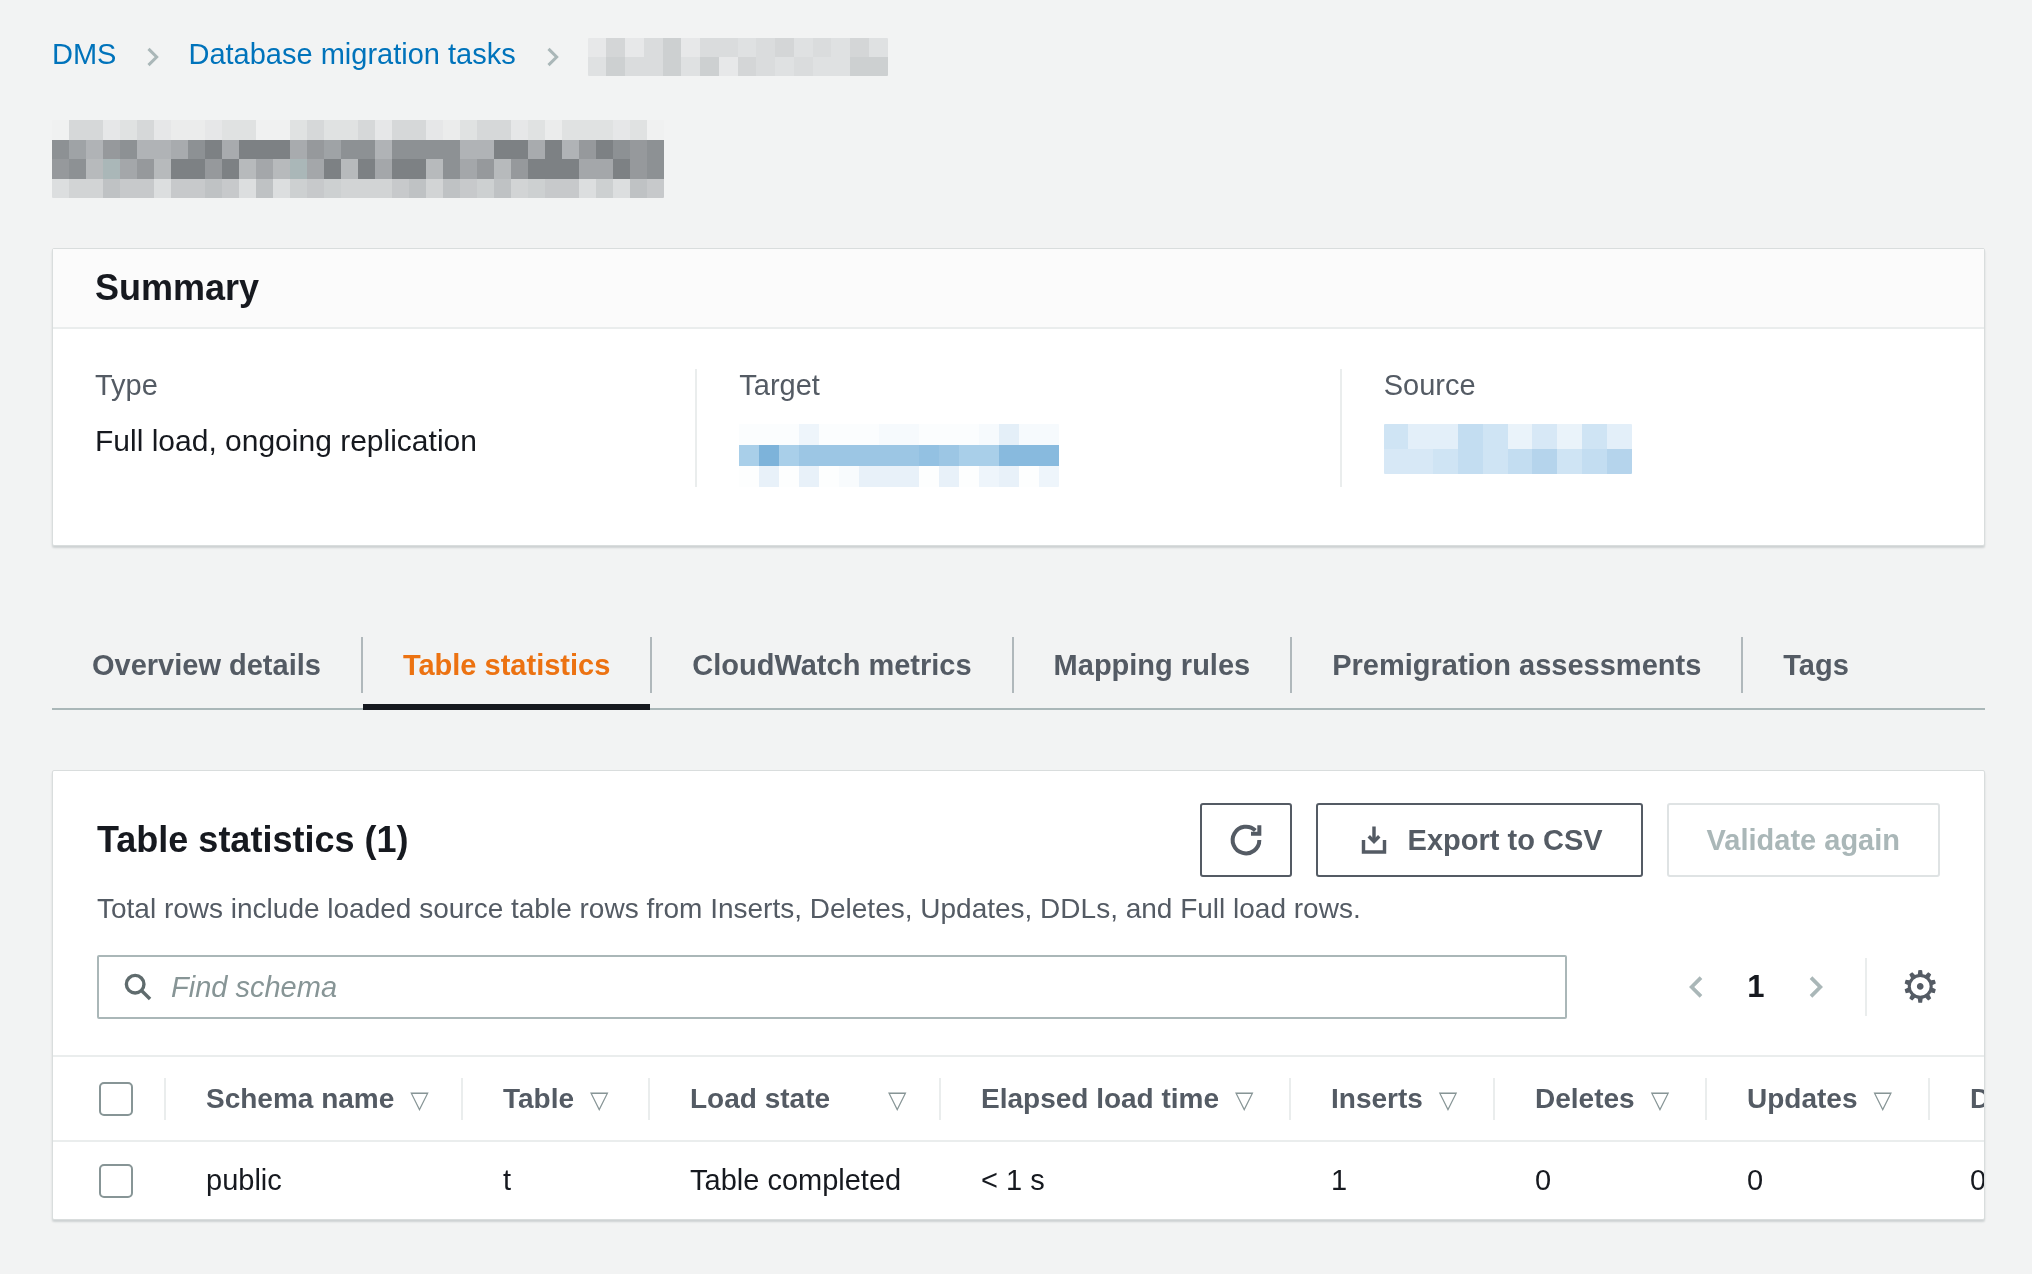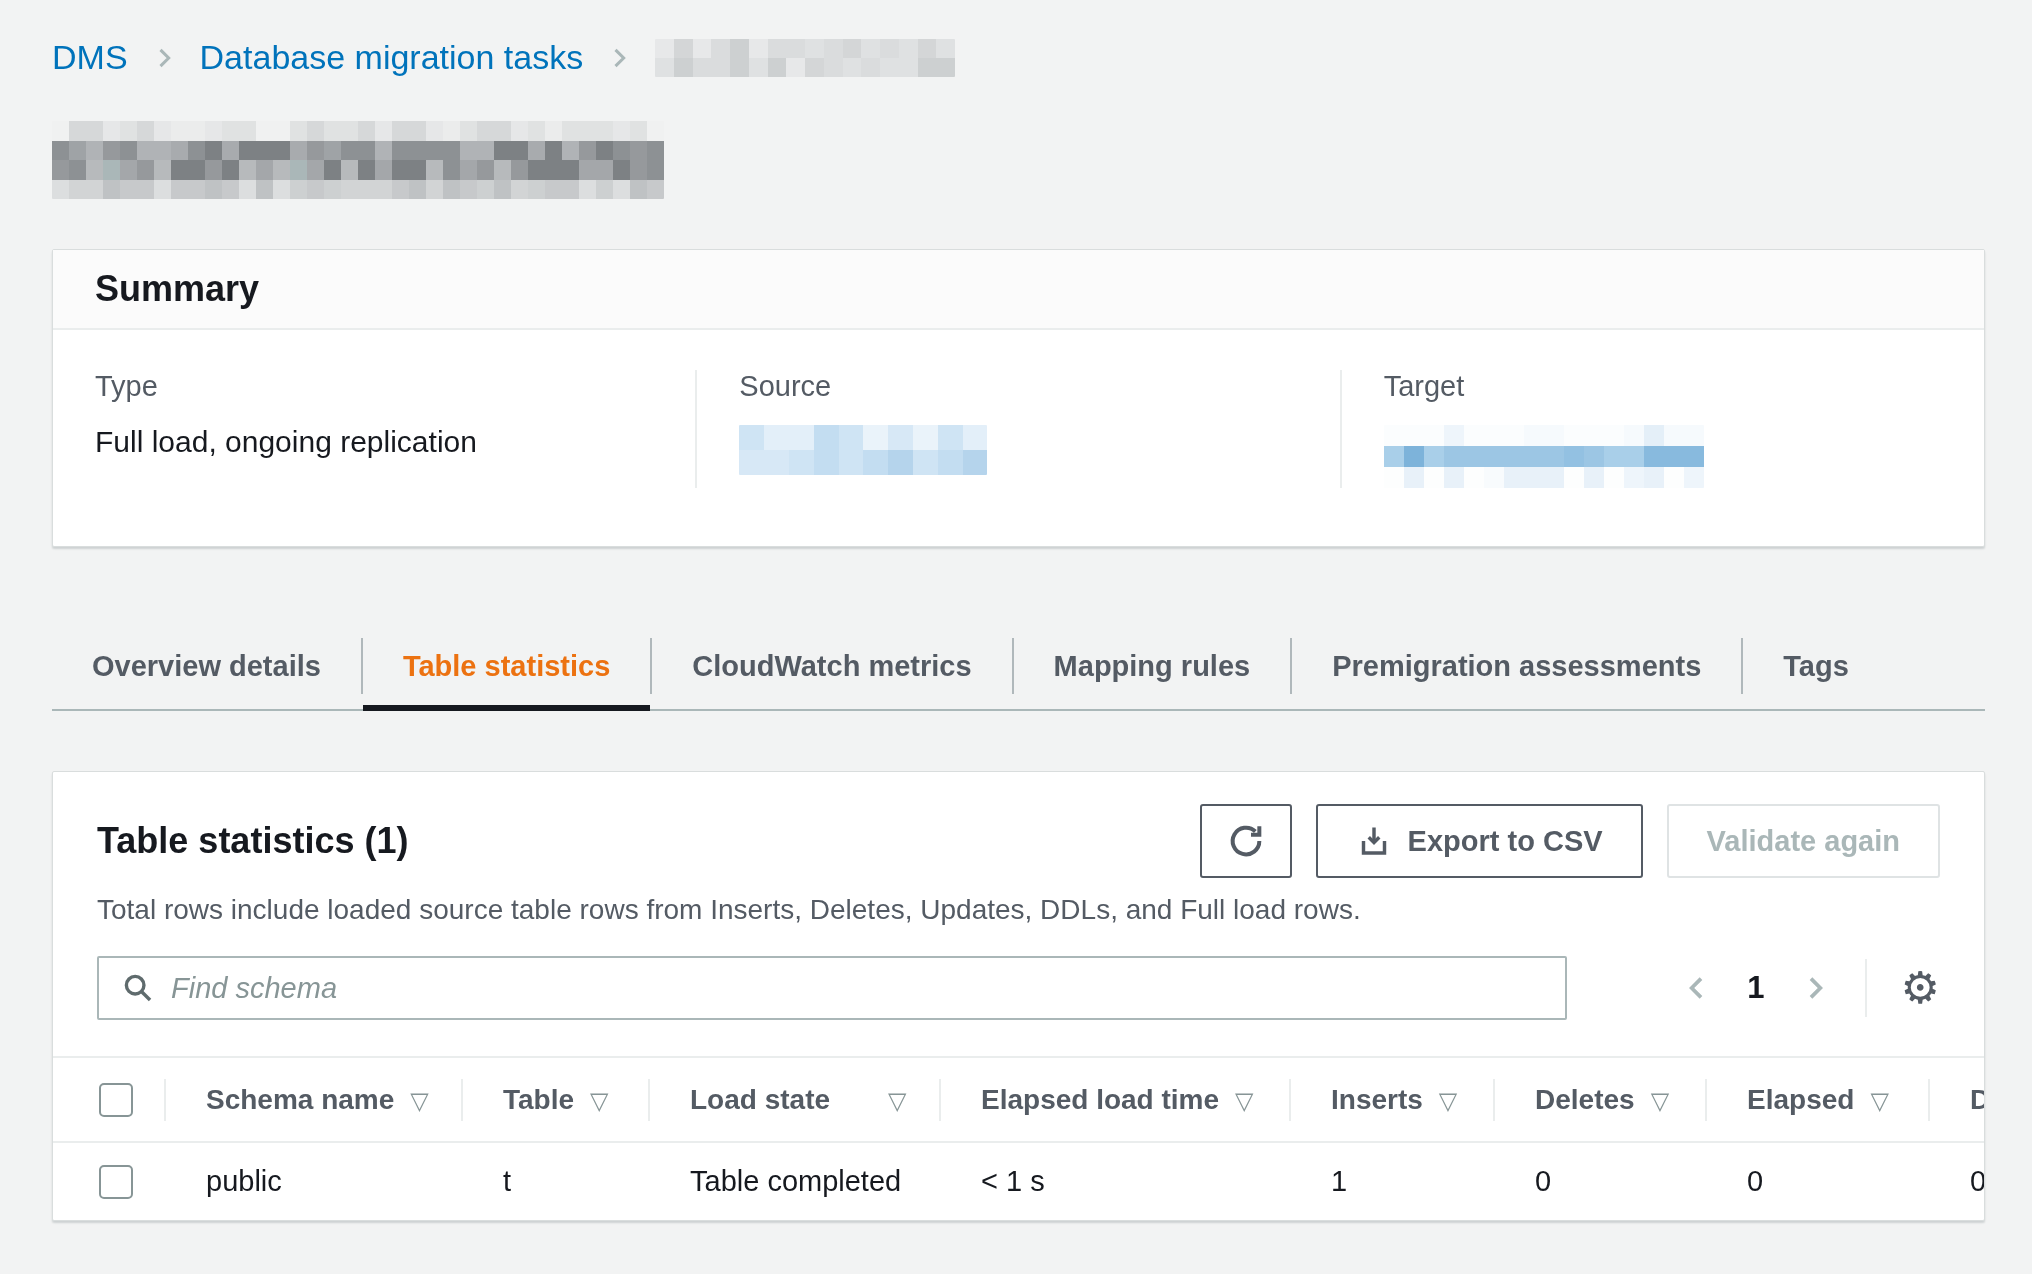--- a/index.html
+++ b/index.html
@@ -5,21 +5,21 @@
   * { margin:0; padding:0; box-sizing:border-box; }
   html,body { background:#f2f3f3; }
   body {
     width:2032px; height:1274px; overflow:hidden;
     font-family:"Liberation Sans", sans-serif; color:#16191f;
     -webkit-font-smoothing:antialiased;
   }
   .page { padding:38px 47px 0 52px; }
 
   
-  .breadcrumb { display:flex; align-items:center; gap:22px; font-size:34px; }
+  .breadcrumb { display:flex; gap:22px; font-size:29px; }
   .crumb-link { color:#0073bb; text-decoration:none; cursor:pointer; }
   .crumb-sep { display:flex; align-items:center; color:#aab7b8; }
   .crumb-redacted { border-radius:1px; overflow:hidden; }
 
   
   .title-row { margin-top:44px; display:flex; justify-content:space-between; align-items:center; }
   .btn {
     display:inline-flex; align-items:center; justify-content:center;
     height:74px; padding:0 38px; background:#fff;
     border:2px solid #545b64; border-radius:3px;
@@ -320,20 +320,73 @@
   </div>
 
   <section class="panel summary">
     <div class="panel-header">
       <h2 class="panel-title">Summary</h2>
     </div>
     <div class="summary-grid">
       <div class="summary-col">
         <div class="field-label">Type</div>
         <div class="field-value">Full load, ongoing replication</div>
+      </div>
+      <div class="summary-col">
+        <div class="field-label">Target</div>
+        <div class="redacted" style="display: grid; width: 320px; height: 63px; grid-template-columns: repeat(16, 1fr); grid-template-rows: repeat(3, 1fr);">
+            <div style="background: rgb(251, 253, 254);"></div>
+            <div style="background: rgb(251, 253, 254);"></div>
+            <div style="background: rgb(251, 253, 254);"></div>
+            <div style="background: rgb(238, 245, 251);"></div>
+            <div style="background: rgb(251, 253, 254);"></div>
+            <div style="background: rgb(251, 253, 254);"></div>
+            <div style="background: rgb(251, 253, 254);"></div>
+            <div style="background: rgb(246, 250, 253);"></div>
+            <div style="background: rgb(246, 250, 253);"></div>
+            <div style="background: rgb(251, 253, 254);"></div>
+            <div style="background: rgb(251, 253, 254);"></div>
+            <div style="background: rgb(251, 253, 254);"></div>
+            <div style="background: rgb(246, 250, 253);"></div>
+            <div style="background: rgb(228, 239, 248);"></div>
+            <div style="background: rgb(246, 250, 253);"></div>
+            <div style="background: rgb(246, 250, 253);"></div>
+            <div style="background: rgb(169, 207, 233);"></div>
+            <div style="background: rgb(125, 179, 218);"></div>
+            <div style="background: rgb(169, 207, 233);"></div>
+            <div style="background: rgb(156, 198, 228);"></div>
+            <div style="background: rgb(156, 198, 228);"></div>
+            <div style="background: rgb(156, 198, 228);"></div>
+            <div style="background: rgb(156, 198, 228);"></div>
+            <div style="background: rgb(156, 198, 228);"></div>
+            <div style="background: rgb(156, 198, 228);"></div>
+            <div style="background: rgb(147, 193, 226);"></div>
+            <div style="background: rgb(156, 198, 228);"></div>
+            <div style="background: rgb(169, 207, 233);"></div>
+            <div style="background: rgb(169, 207, 233);"></div>
+            <div style="background: rgb(136, 186, 222);"></div>
+            <div style="background: rgb(136, 186, 222);"></div>
+            <div style="background: rgb(136, 186, 222);"></div>
+            <div style="background: rgb(253, 254, 254);"></div>
+            <div style="background: rgb(232, 241, 249);"></div>
+            <div style="background: rgb(253, 254, 254);"></div>
+            <div style="background: rgb(232, 241, 249);"></div>
+            <div style="background: rgb(253, 254, 254);"></div>
+            <div style="background: rgb(248, 251, 253);"></div>
+            <div style="background: rgb(232, 241, 249);"></div>
+            <div style="background: rgb(232, 241, 249);"></div>
+            <div style="background: rgb(232, 241, 249);"></div>
+            <div style="background: rgb(253, 254, 254);"></div>
+            <div style="background: rgb(232, 241, 249);"></div>
+            <div style="background: rgb(253, 254, 254);"></div>
+            <div style="background: rgb(238, 245, 251);"></div>
+            <div style="background: rgb(232, 241, 249);"></div>
+            <div style="background: rgb(253, 254, 254);"></div>
+            <div style="background: rgb(238, 245, 251);"></div>
+          </div>
       </div>
       <div class="summary-col">
         <div class="field-label">Source</div>
         <div class="redacted" style="margin-top: 6px; display: grid; width: 248px; height: 50px; grid-template-columns: repeat(10, 1fr); grid-template-rows: repeat(2, 1fr);">
             <div style="background: rgb(207, 228, 244);"></div>
             <div style="background: rgb(227, 239, 249);"></div>
             <div style="background: rgb(227, 239, 249);"></div>
             <div style="background: rgb(195, 221, 241);"></div>
             <div style="background: rgb(207, 228, 244);"></div>
             <div style="background: rgb(234, 243, 250);"></div>
@@ -346,73 +399,20 @@
             <div style="background: rgb(207, 228, 244);"></div>
             <div style="background: rgb(195, 221, 241);"></div>
             <div style="background: rgb(207, 228, 244);"></div>
             <div style="background: rgb(195, 221, 241);"></div>
             <div style="background: rgb(181, 212, 236);"></div>
             <div style="background: rgb(207, 228, 244);"></div>
             <div style="background: rgb(195, 221, 241);"></div>
             <div style="background: rgb(181, 212, 236);"></div>
           </div>
       </div>
-      <div class="summary-col">
-        <div class="field-label">Target</div>
-        <div class="redacted" style="display: grid; width: 320px; height: 63px; grid-template-columns: repeat(16, 1fr); grid-template-rows: repeat(3, 1fr);">
-            <div style="background: rgb(251, 253, 254);"></div>
-            <div style="background: rgb(251, 253, 254);"></div>
-            <div style="background: rgb(251, 253, 254);"></div>
-            <div style="background: rgb(238, 245, 251);"></div>
-            <div style="background: rgb(251, 253, 254);"></div>
-            <div style="background: rgb(251, 253, 254);"></div>
-            <div style="background: rgb(251, 253, 254);"></div>
-            <div style="background: rgb(246, 250, 253);"></div>
-            <div style="background: rgb(246, 250, 253);"></div>
-            <div style="background: rgb(251, 253, 254);"></div>
-            <div style="background: rgb(251, 253, 254);"></div>
-            <div style="background: rgb(251, 253, 254);"></div>
-            <div style="background: rgb(246, 250, 253);"></div>
-            <div style="background: rgb(228, 239, 248);"></div>
-            <div style="background: rgb(246, 250, 253);"></div>
-            <div style="background: rgb(246, 250, 253);"></div>
-            <div style="background: rgb(169, 207, 233);"></div>
-            <div style="background: rgb(125, 179, 218);"></div>
-            <div style="background: rgb(169, 207, 233);"></div>
-            <div style="background: rgb(156, 198, 228);"></div>
-            <div style="background: rgb(156, 198, 228);"></div>
-            <div style="background: rgb(156, 198, 228);"></div>
-            <div style="background: rgb(156, 198, 228);"></div>
-            <div style="background: rgb(156, 198, 228);"></div>
-            <div style="background: rgb(156, 198, 228);"></div>
-            <div style="background: rgb(147, 193, 226);"></div>
-            <div style="background: rgb(156, 198, 228);"></div>
-            <div style="background: rgb(169, 207, 233);"></div>
-            <div style="background: rgb(169, 207, 233);"></div>
-            <div style="background: rgb(136, 186, 222);"></div>
-            <div style="background: rgb(136, 186, 222);"></div>
-            <div style="background: rgb(136, 186, 222);"></div>
-            <div style="background: rgb(253, 254, 254);"></div>
-            <div style="background: rgb(232, 241, 249);"></div>
-            <div style="background: rgb(253, 254, 254);"></div>
-            <div style="background: rgb(232, 241, 249);"></div>
-            <div style="background: rgb(253, 254, 254);"></div>
-            <div style="background: rgb(248, 251, 253);"></div>
-            <div style="background: rgb(232, 241, 249);"></div>
-            <div style="background: rgb(232, 241, 249);"></div>
-            <div style="background: rgb(232, 241, 249);"></div>
-            <div style="background: rgb(253, 254, 254);"></div>
-            <div style="background: rgb(232, 241, 249);"></div>
-            <div style="background: rgb(253, 254, 254);"></div>
-            <div style="background: rgb(238, 245, 251);"></div>
-            <div style="background: rgb(232, 241, 249);"></div>
-            <div style="background: rgb(253, 254, 254);"></div>
-            <div style="background: rgb(238, 245, 251);"></div>
-          </div>
-      </div>
     </div>
   </section>
 
   <div class="tabs">
     <div class="tab">Overview details</div>
     <div class="tab-sep"></div>
     <div class="tab active">Table statistics</div>
     <div class="tab-sep"></div>
     <div class="tab">CloudWatch metrics</div>
     <div class="tab-sep"></div>
@@ -501,21 +501,21 @@
             <th>
               <span>Elapsed load time</span><span class="sort-icon">▽</span>
             </th>
             <th>
               <span>Inserts</span><span class="sort-icon">▽</span>
             </th>
             <th>
               <span>Deletes</span><span class="sort-icon">▽</span>
             </th>
             <th>
-              <span>Elapsed</span><span class="sort-icon">▽</span>
+              <span>Updates</span><span class="sort-icon">▽</span>
             </th>
             <th>
               <span>DDLs</span>
             </th>
           </tr>
         </thead>
         <tbody>
           <tr>
             <td class="cb-col"><span class="checkbox"></span></td>
             <td>public</td>

